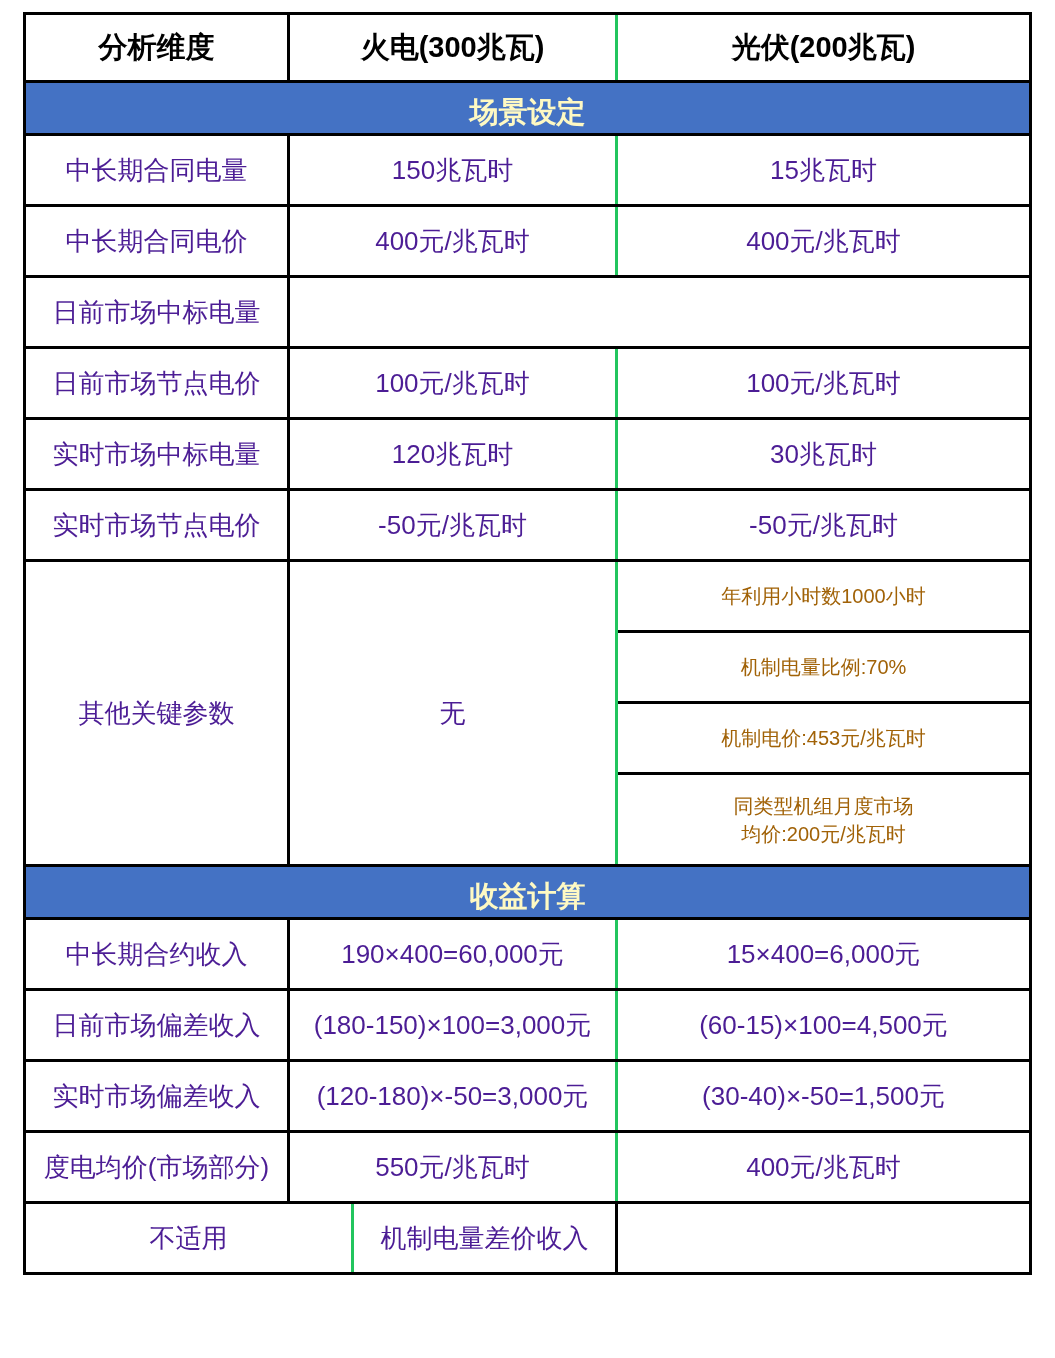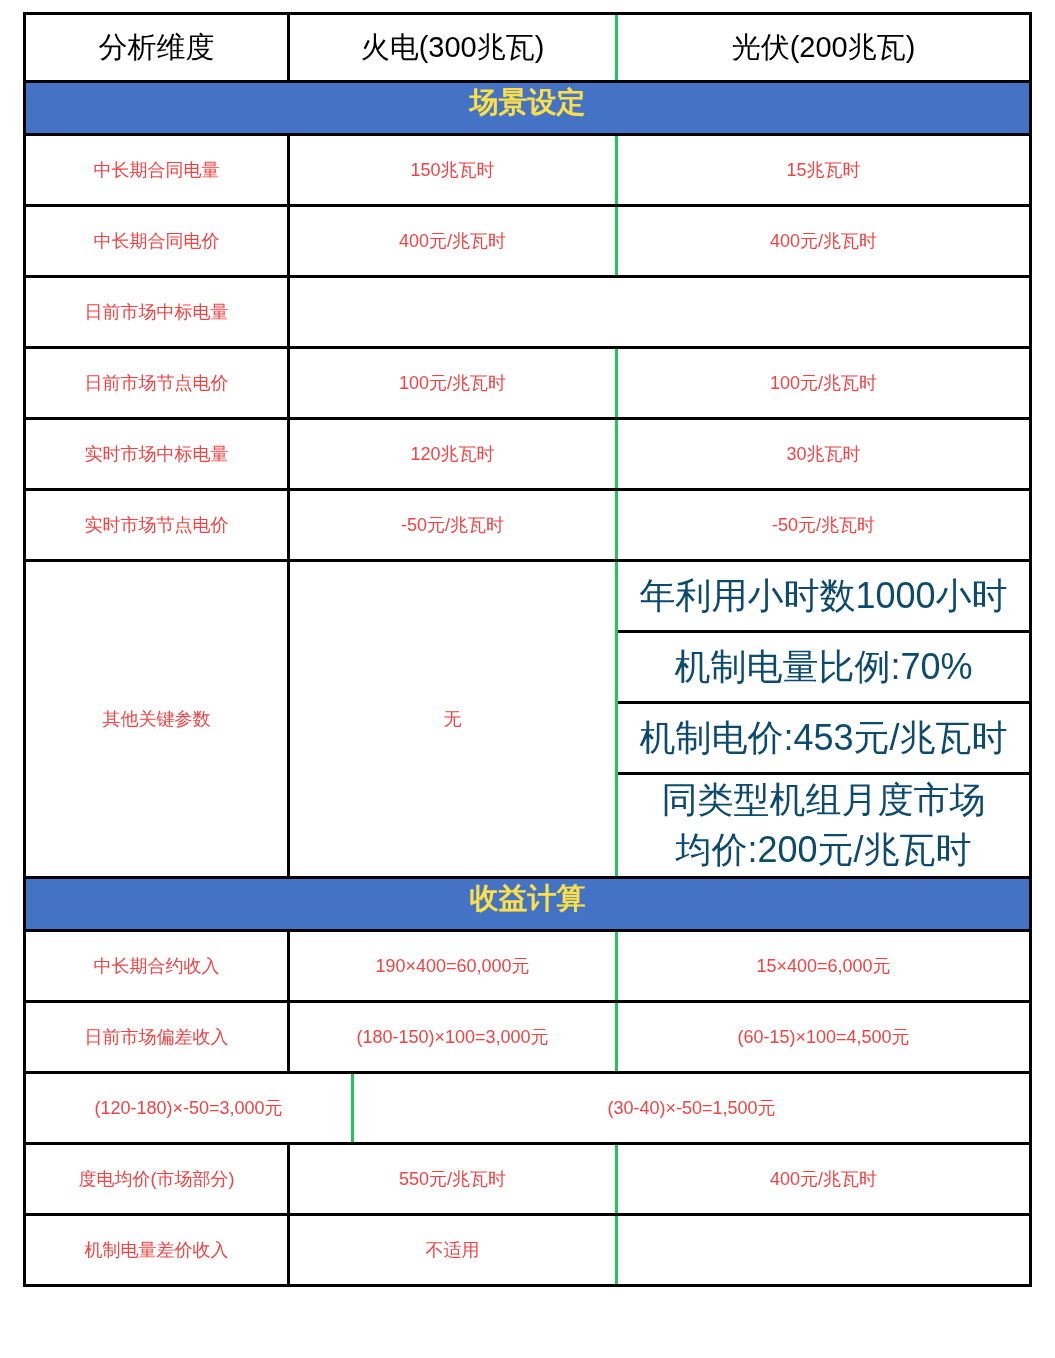--- a/index.html
+++ b/index.html
@@ -27,60 +27,60 @@
     display: flex;
     border-top: 3px solid #000000;
     align-items: stretch;
   }
   .row:first-child { border-top: none; }
   .cell {
     display: flex;
     align-items: center;
     justify-content: center;
     text-align: center;
-    font-size: 18px;
-    color: #ef4444;
+    font-size: 26px;
+    color: #4c1d95;
     box-sizing: border-box;
     padding: 0 4px;
     min-height: 68px;
   }
   .c1 { width: 264px; border-right: 3px solid #000000; flex: 0 0 auto; }
   .c2 { width: 328px; border-right: 3px solid #22c55e; flex: 0 0 auto; }
   .c3 { flex: 1 1 auto; }
   .header-row .cell {
-    font-weight: normal;
+    font-weight: bold;
     font-size: 29px;
     min-height: 65px;
     color: #000000;
   }
   .band {
     display: flex;
-    align-items: flex-start;
+    align-items: flex-end;
     justify-content: center;
     border-top: 3px solid #000000;
     background: #4472C4;
-    color: #fde047;
+    color: #fef9c3;
     font-weight: bold;
     font-size: 29px;
     min-height: 50px;
   }
   
   .params-solar {
     display: flex;
     flex-direction: column;
     flex: 1 1 auto;
     padding: 0;
   }
   .sub-cell {
     display: flex;
     align-items: center;
     justify-content: center;
     text-align: center;
-    font-size: 36px;
-    color: #0c4a6e;
+    font-size: 20px;
+    color: #a16207;
     min-height: 68px;
     border-top: 3px solid #000000;
     white-space: pre-line;
     line-height: 1.4;
   }
   .sub-cell:first-child { border-top: none; }
   .sub-cell.tall { min-height: 89px; }
 </style>
 </head>
 <body>
@@ -147,27 +147,28 @@
       <div class="cell c1">中长期合约收入</div>
       <div class="cell c2">190×400=60,000元</div>
       <div class="cell c3">15×400=6,000元</div>
     </div>
     <div class="row">
       <div class="cell c1">日前市场偏差收入</div>
       <div class="cell c2">(180-150)×100=3,000元</div>
       <div class="cell c3">(60-15)×100=4,500元</div>
     </div>
     <div class="row">
+      <div class="cell c1">实时市场偏差收入</div>
       <div class="cell c2">(120-180)×-50=3,000元</div>
       <div class="cell c3">(30-40)×-50=1,500元</div>
     </div>
     <div class="row">
       <div class="cell c1">度电均价(市场部分)</div>
       <div class="cell c2">550元/兆瓦时</div>
       <div class="cell c3">400元/兆瓦时</div>
     </div>
     <div class="row">
+      <div class="cell c2">不适用</div>
       <div class="cell c1">机制电量差价收入</div>
-      <div class="cell c2">不适用</div>
     </div>
 
   </div>
 </div>
 
 </body></html>

